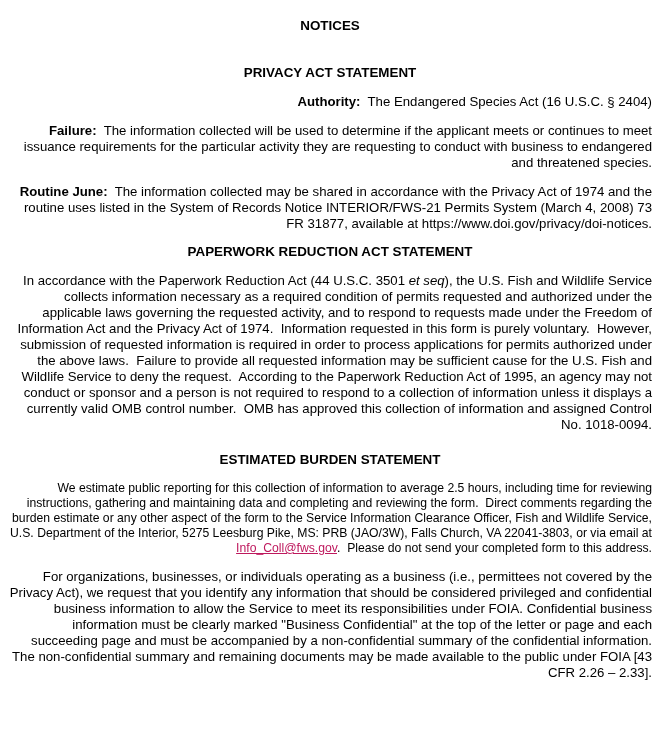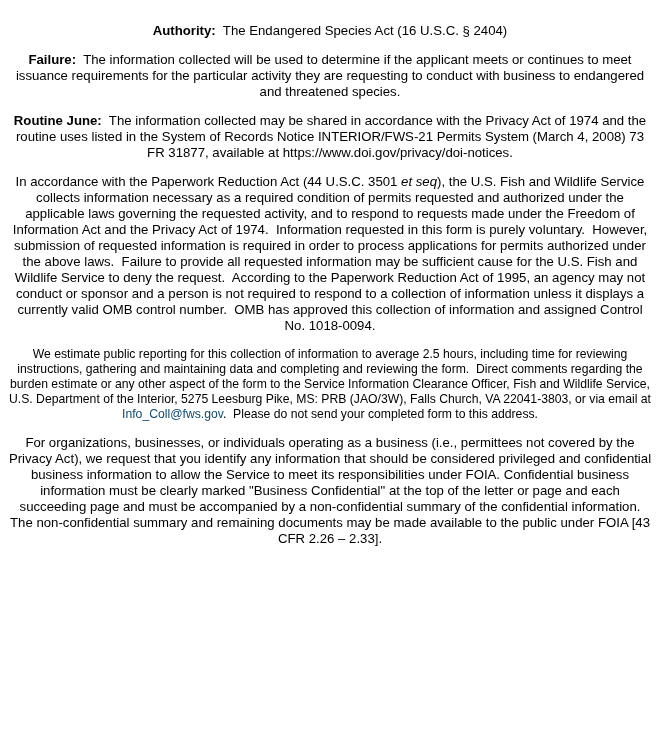--- a/index.html
+++ b/index.html
@@ -30,59 +30,64 @@
   }
   .h-privacy   { margin-top: 31px; }
   .h-paperwork { margin-top: 12px; }
   .h-burden    { margin-top: 19px; }
   .h-foia      { margin-top: 19px; }
   .para {
     font-size: 13.2px;
     line-height: 16px;
     margin: 13px 0 0 0;
     white-space: pre-wrap;
-    text-align: center;
+    text-align: right;
   }
   .para.small {
     font-size: 12.2px;
     line-height: 15px;
   }
   .label {
     font-weight: bold;
   }
   .em {
     font-style: italic;
   }
   a.email-link {
-    color: #0c4a6e;
+    color: #be185d;
+    text-decoration: underline;
     cursor: pointer;
   }
 </style>
 </head>
 <body>
 
 <div class="page">
 
+  <div class="heading title">NOTICES</div>
 
   <div>
+    <div class="heading h-privacy">PRIVACY ACT STATEMENT</div>
 
     <p class="para"><span class="label">Authority:</span><span>  The Endangered Species Act (16 U.S.C. § 2404)</span></p>
 
     <p class="para"><span class="label">Failure:</span><span>  The information collected will be used to determine if the applicant meets or continues to meet issuance requirements for the particular activity they are requesting to conduct with business to endangered and threatened species.</span></p>
 
     <p class="para"><span class="label">Routine June:</span><span>  The information collected may be shared in accordance with the Privacy Act of 1974 and the routine uses listed in the System of Records Notice INTERIOR/FWS-21 Permits System (March 4, 2008) 73 FR 31877, available at https://www.doi.gov/privacy/doi-notices.</span></p>
 
   </div>
 
   <div>
+    <div class="heading h-paperwork">PAPERWORK REDUCTION ACT STATEMENT</div>
 
     <p class="para"><span>In accordance with the Paperwork Reduction Act (44 U.S.C. 3501 </span><span class="em">et seq</span><span>), the U.S. Fish and Wildlife Service collects information necessary as a required condition of permits requested and authorized under the applicable laws governing the requested activity, and to respond to requests made under the Freedom of Information Act and the Privacy Act of 1974.  Information requested in this form is purely voluntary.  However, submission of requested information is required in order to process applications for permits authorized under the above laws.  Failure to provide all requested information may be sufficient cause for the U.S. Fish and Wildlife Service to deny the request.  According to the Paperwork Reduction Act of 1995, an agency may not conduct or sponsor and a person is not required to respond to a collection of information unless it displays a currently valid OMB control number.  OMB has approved this collection of information and assigned Control No. 1018-0094.</span></p>
   </div>
 
   <div>
+    <div class="heading h-burden">ESTIMATED BURDEN STATEMENT</div>
 
     <p class="para small"><span>We estimate public reporting for this collection of information to average 2.5 hours, including time for reviewing instructions, gathering and maintaining data and completing and reviewing the form.  Direct comments regarding the burden estimate or any other aspect of the form to the Service Information Clearance Officer, Fish and Wildlife Service, U.S. Department of the Interior, 5275 Leesburg Pike, MS: PRB (JAO/3W), Falls Church, VA 22041-3803, or via email at </span><a class="email-link">Info_Coll@fws.gov</a><span>.  Please do not send your completed form to this address.</span></p>
   </div>
 
   <div>
 
     <p class="para">For organizations, businesses, or individuals operating as a business (i.e., permittees not covered by the Privacy Act), we request that you identify any information that should be considered privileged and confidential business information to allow the Service to meet its responsibilities under FOIA. Confidential business information must be clearly marked "Business Confidential" at the top of the letter or page and each succeeding page and must be accompanied by a non-confidential summary of the confidential information. The non-confidential summary and remaining documents may be made available to the public under FOIA [43 CFR 2.26 – 2.33].</p>
   </div>
 
 </div>

